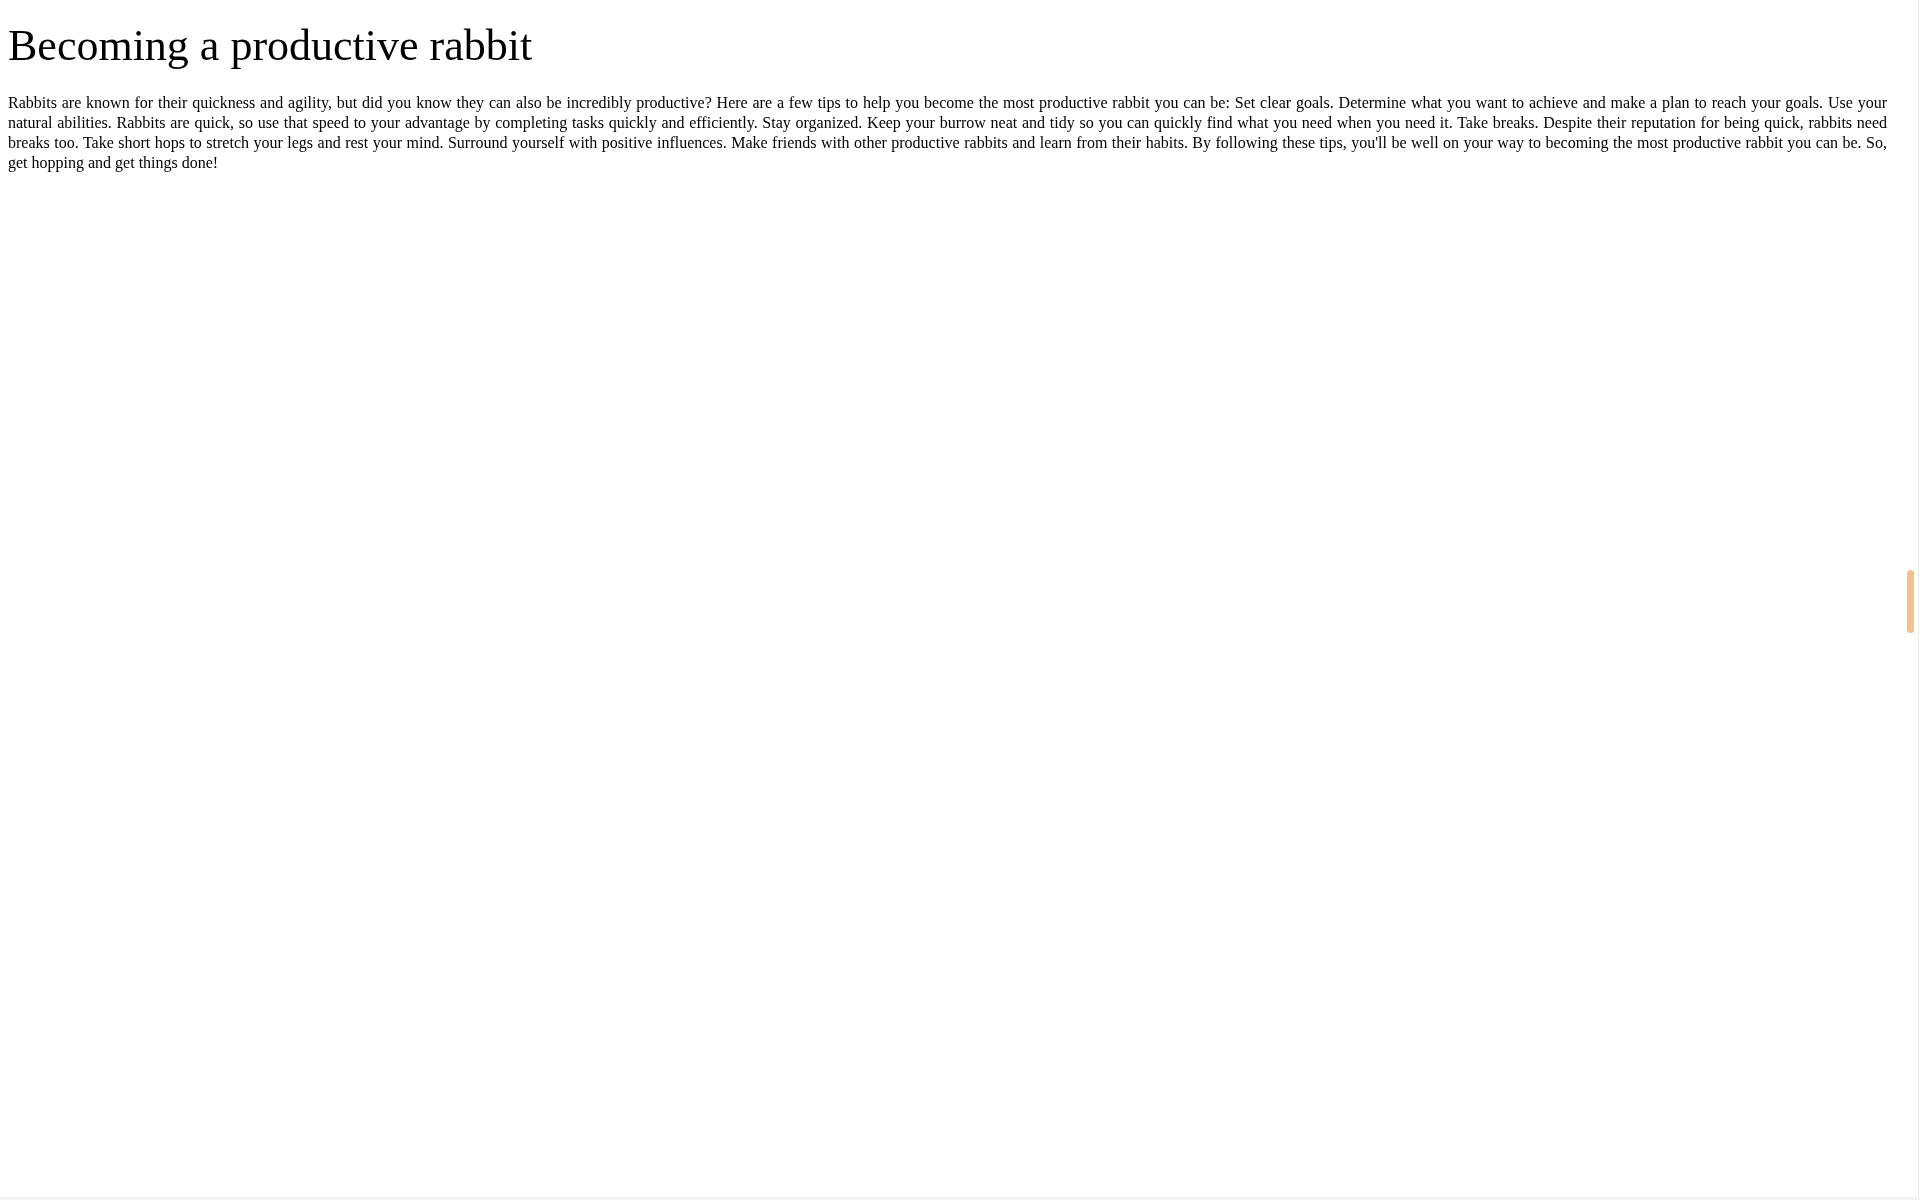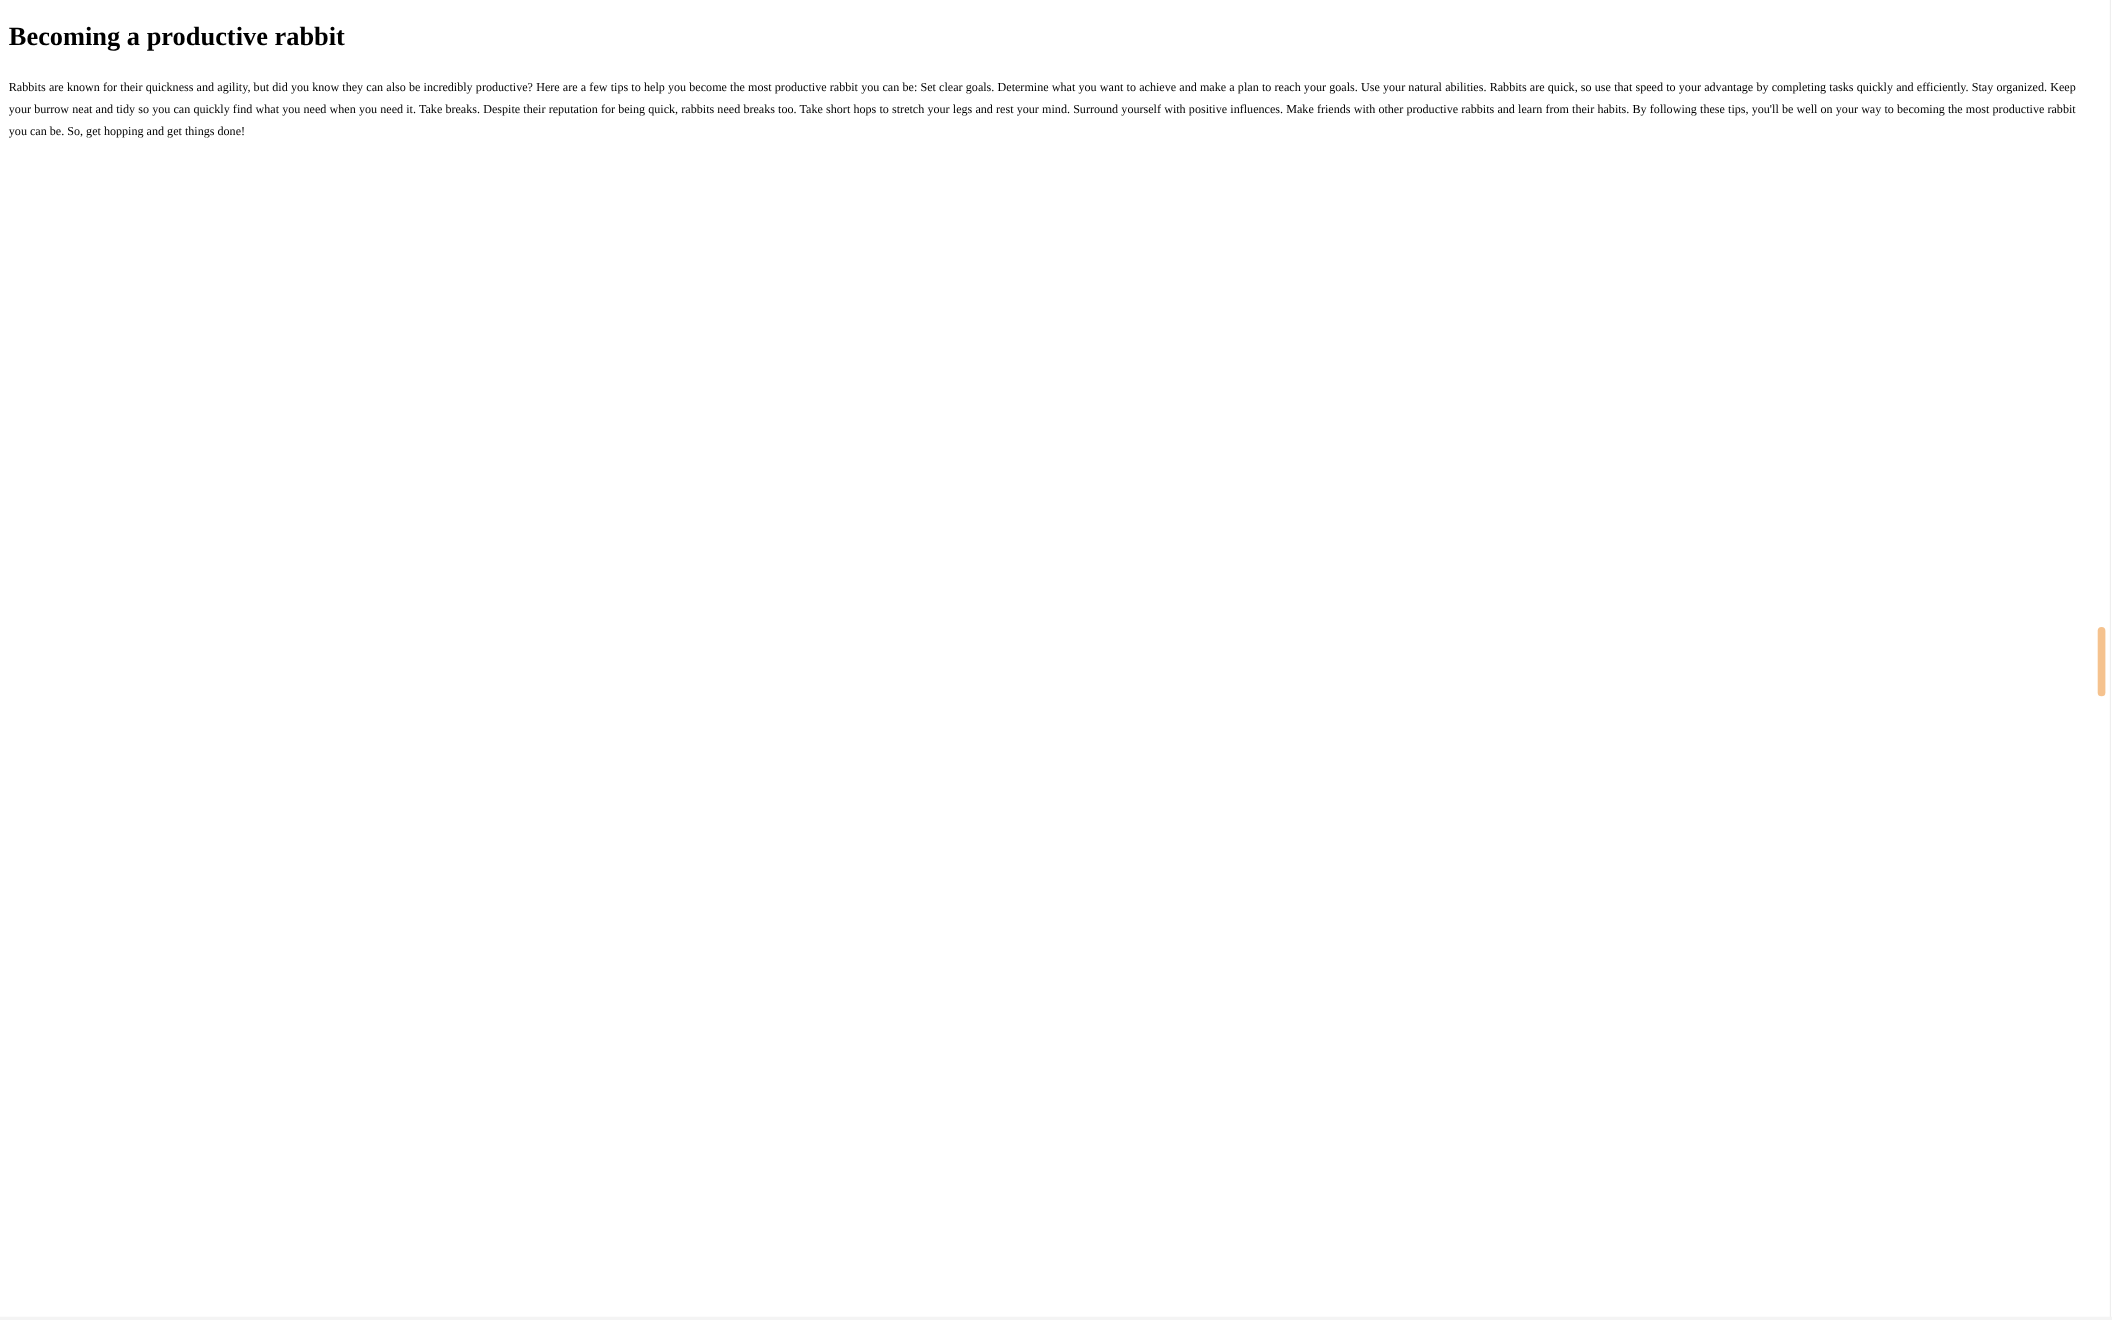--- a/index.html
+++ b/index.html
@@ -18,28 +18,28 @@
   .viewport {
     position: absolute;
     inset: 0;
     background: #ffffff;
   }
   .content {
     margin: 0 8px;
     padding-right: 25px; 
   }
   h1.page-title {
-    font-size: 24px;
-    font-weight: bold;
+    font-size: 44px;
+    font-weight: normal;
     margin: 21px 0;
     line-height: 1.15;
     letter-spacing: 0;
   }
   p.article-paragraph {
-    font-size: 11px;
+    font-size: 16px;
     line-height: 20px;
     margin: 16px 0;
     text-align: justify;
   }
   .scrollbar-track-line {
     position: absolute;
     top: 0;
     right: 1px;
     width: 1px;
     height: 100%;

